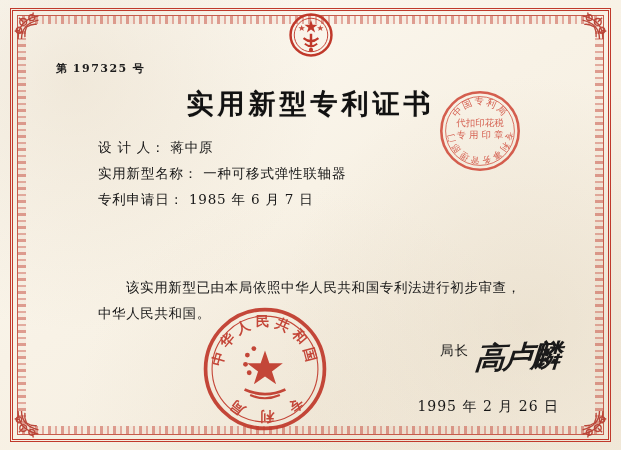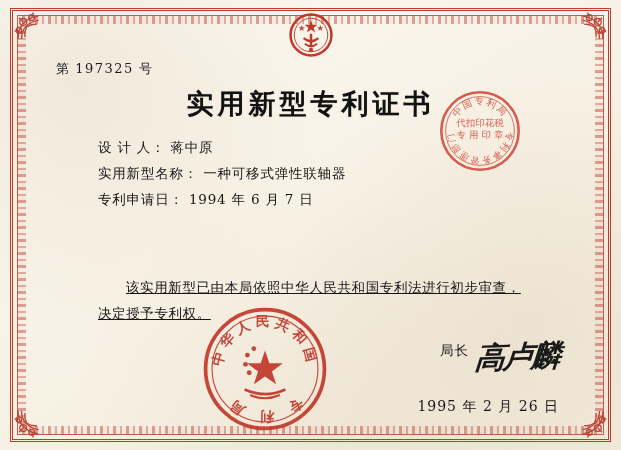--- a/index.html
+++ b/index.html
@@ -100,23 +100,24 @@
     right: 40px;
     bottom: 40px;
   }
 
   #doc-numbers {
     position: absolute;
     left: 16px;
     top: 12px;
     font-family: "DejaVu Serif", "Liberation Serif", serif;
     color: #1c1c1c;
-    font-size: 13px;
+    font-size: 11px;
     line-height: 22px;
     letter-spacing: 1px;
+    font-weight: bold;
   }
   #doc-numbers .row { white-space: nowrap; }
   #doc-numbers .num { letter-spacing: 1.5px; }
 
   #title {
     position: absolute;
     left: 0;
     right: 0;
     top: 40px;
     text-align: center;
@@ -146,21 +147,20 @@
   #body-text {
     position: absolute;
     left: 58px;
     top: 228px;
     right: 30px;
     font-family: "DejaVu Serif", "Liberation Serif", serif;
     font-size: 13.5px;
     color: #171717;
     line-height: 26px;
     letter-spacing: .6px;
-    text-decoration: underline;
   }
   #body-text .indent { text-indent: 28px; }
 
   
   #office-seal {
     position: absolute;
     left: 160px;
     top: 258px;
     width: 130px;
     height: 130px;
@@ -319,27 +319,27 @@
       <div class="field-row">
         <span class="field-label">设 计 人：</span>
         <span class="field-value">蒋中原</span>
       </div>
       <div class="field-row">
         <span class="field-label">实用新型名称：</span>
         <span class="field-value">一种可移式弹性联轴器</span>
       </div>
       <div class="field-row">
         <span class="field-label">专利申请日：</span>
-        <span class="field-value">1994 年 6 月 7 日</span>
+        <span class="field-value">1985 年 6 月 7 日</span>
       </div>
     </div>
 
     <div id="body-text">
       <div class="indent">该实用新型已由本局依照中华人民共和国专利法进行初步审查，</div>
-      <div>决定授予专利权。</div>
+      <div>中华人民共和国。</div>
     </div>
 
     <svg id="office-seal" viewBox="0 0 140 140">
       <circle cx="70" cy="70" r="64" fill="none" stroke="#c0392b" stroke-width="4"></circle>
       <circle cx="70" cy="70" r="57" fill="none" stroke="#c0392b" stroke-width="1.2"></circle>
       <path id="sealArcTop" d="M 70 70 m -46 0 a 46 46 0 0 1 92 0" fill="none"></path>
       <path id="sealArcBot" d="M 70 70 m 46 0 a 46 46 0 0 1 -92 0" fill="none"></path>
       <text fill="#c0392b" font-size="15" font-family="DejaVu Serif, serif" letter-spacing="5" font-weight="bold">
         <textPath href="#sealArcTop" startOffset="50%" text-anchor="middle">中华人民共和国</textPath>
       </text>

